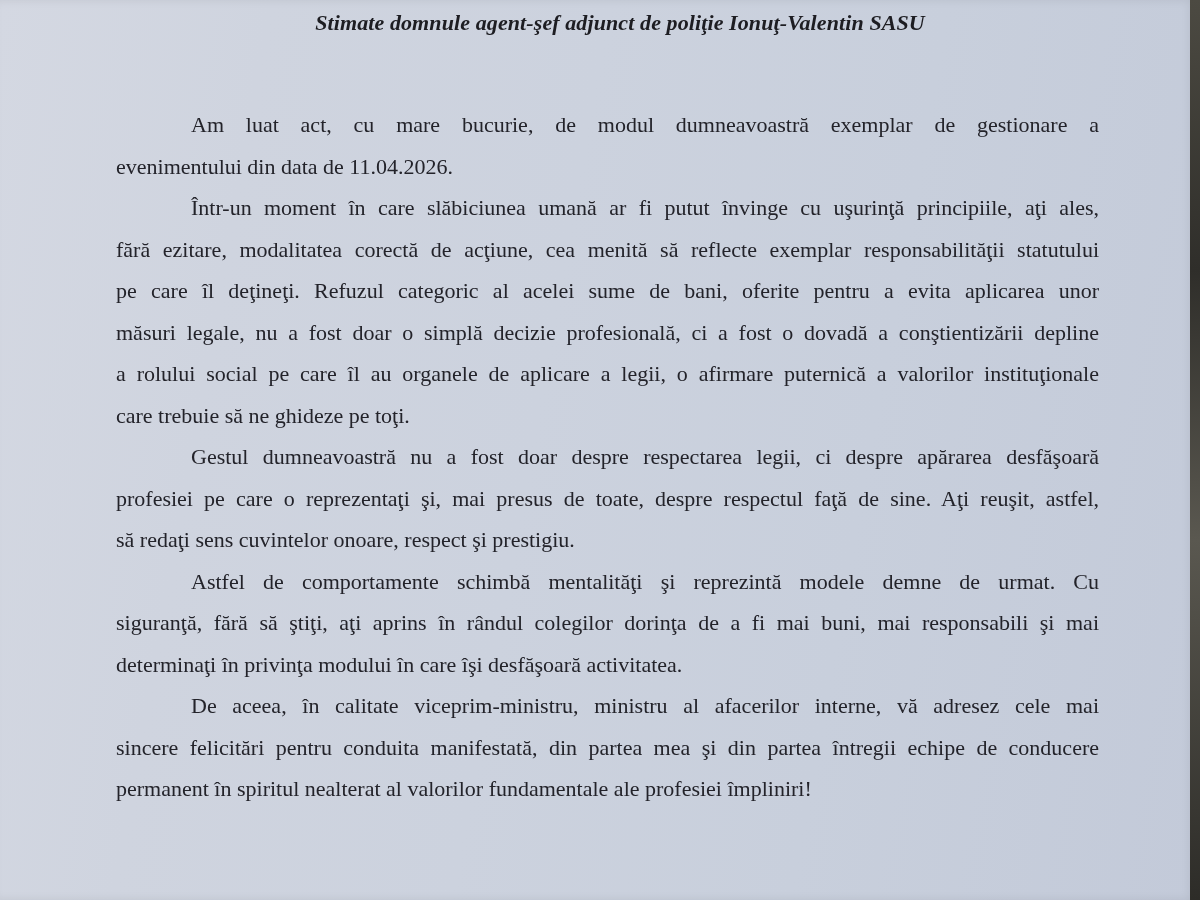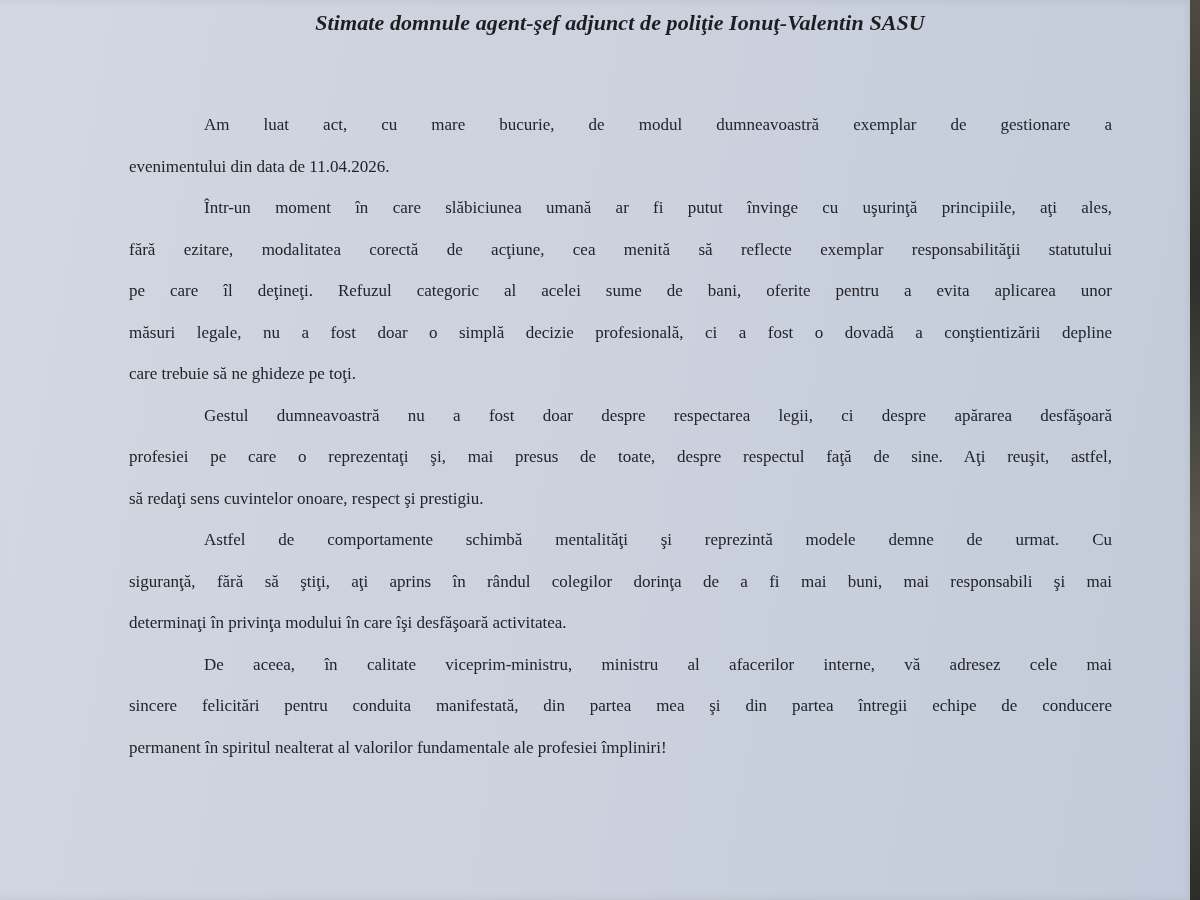--- a/index.html
+++ b/index.html
@@ -42,25 +42,25 @@
       text-align: center;
       font-family: "Liberation Serif", serif;
       font-style: italic;
       font-weight: bold;
       font-size: 22px;
       color: #1d1d22;
       letter-spacing: 0.1px;
     }
     .body-text {
       position: absolute;
-      left: 129px;
+      left: 116px;
       top: 104px;
       width: 983px;
       font-family: "Liberation Serif", serif;
-      font-size: 17px;
+      font-size: 22px;
       color: #23232a;
     }
     .line {
       height: 41.5px;
       line-height: 41.5px;
       white-space: nowrap;
       text-align: justify;
       text-align-last: justify;
     }
     .line.first {
@@ -83,20 +83,21 @@
       <div class="paragraph">
         <div class="line first">Am luat act, cu mare bucurie, de modul dumneavoastră exemplar de gestionare a</div>
         <div class="line last">evenimentului din data de 11.04.2026.</div>
       </div>
 
       <div class="paragraph">
         <div class="line first">Într-un moment în care slăbiciunea umană ar fi putut învinge cu uşurinţă principiile, aţi ales,</div>
         <div class="line">fără ezitare, modalitatea corectă de acţiune, cea menită să reflecte exemplar responsabilităţii statutului</div>
         <div class="line">pe care îl deţineţi. Refuzul categoric al acelei sume de bani, oferite pentru a evita aplicarea unor</div>
         <div class="line">măsuri legale, nu a fost doar o simplă decizie profesională, ci a fost o dovadă a conştientizării depline</div>
+        <div class="line">a rolului social pe care îl au organele de aplicare a legii, o afirmare puternică a valorilor instituţionale</div>
         <div class="line last">care trebuie să ne ghideze pe toţi.</div>
       </div>
 
       <div class="paragraph">
         <div class="line first">Gestul dumneavoastră nu a fost doar despre respectarea legii, ci despre apărarea desfăşoară</div>
         <div class="line">profesiei pe care o reprezentaţi şi, mai presus de toate, despre respectul faţă de sine. Aţi reuşit, astfel,</div>
         <div class="line last">să redaţi sens cuvintelor onoare, respect şi prestigiu.</div>
       </div>
 
       <div class="paragraph">

